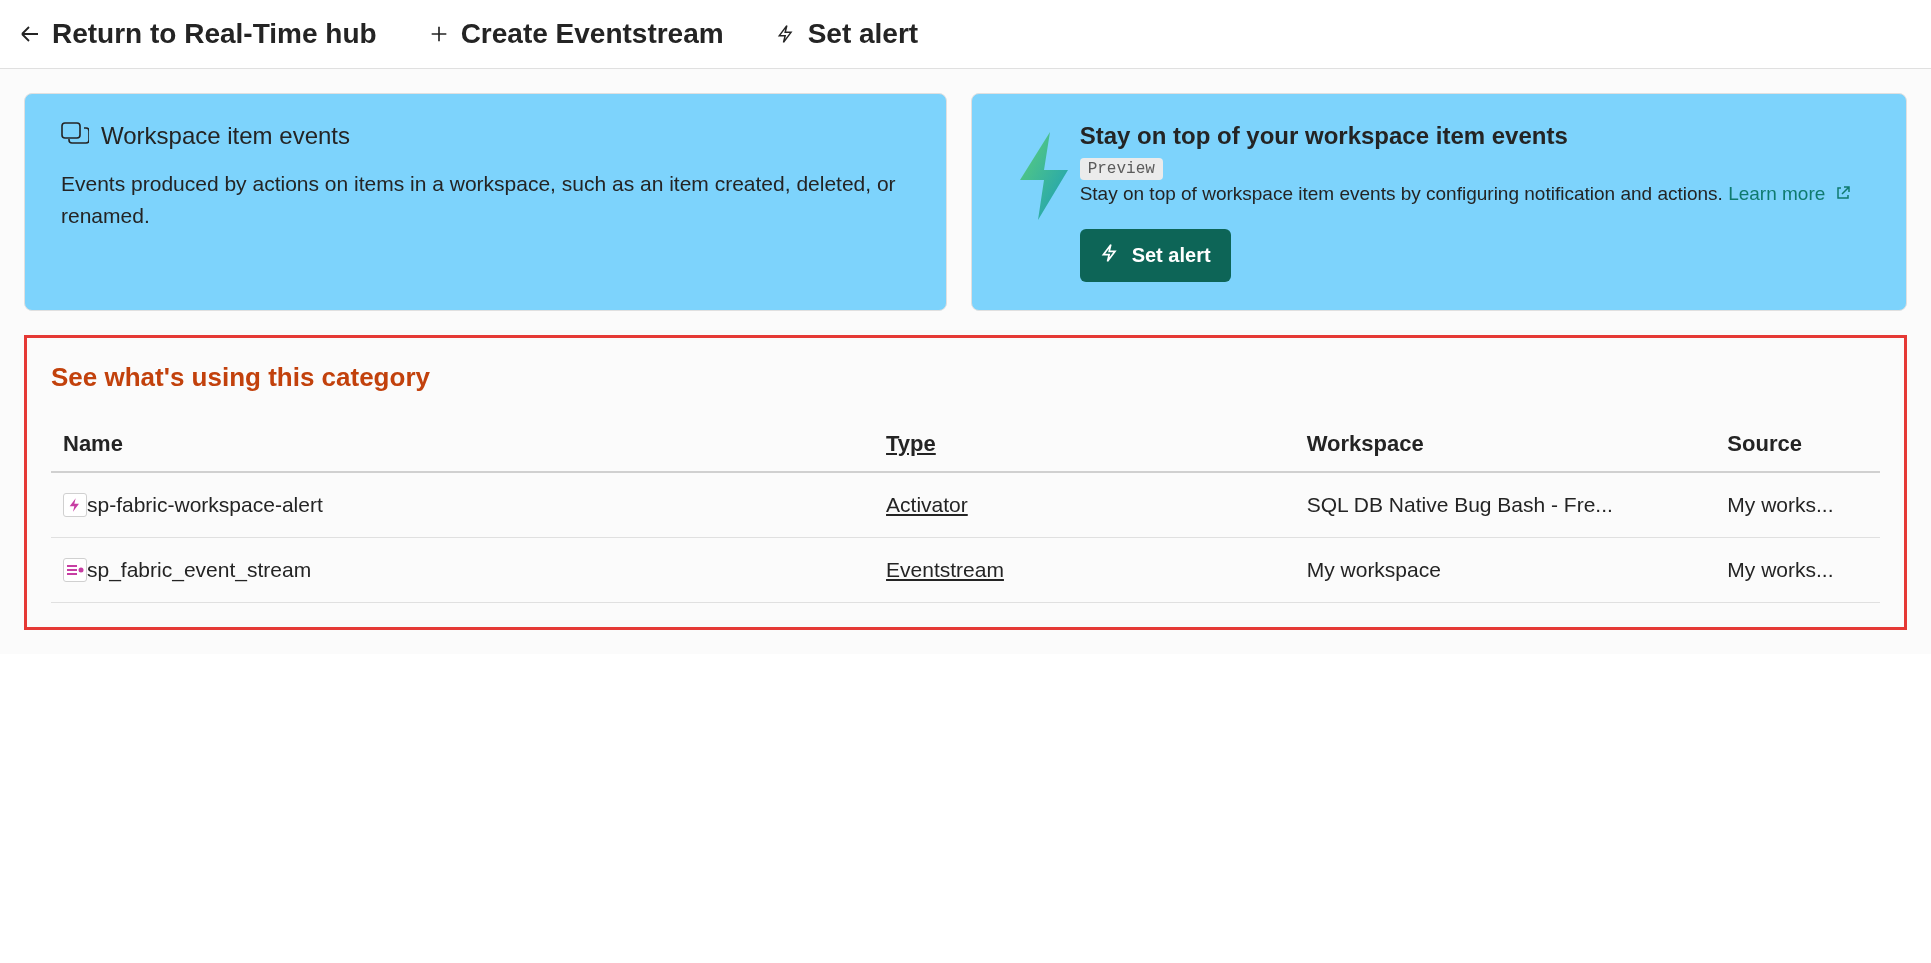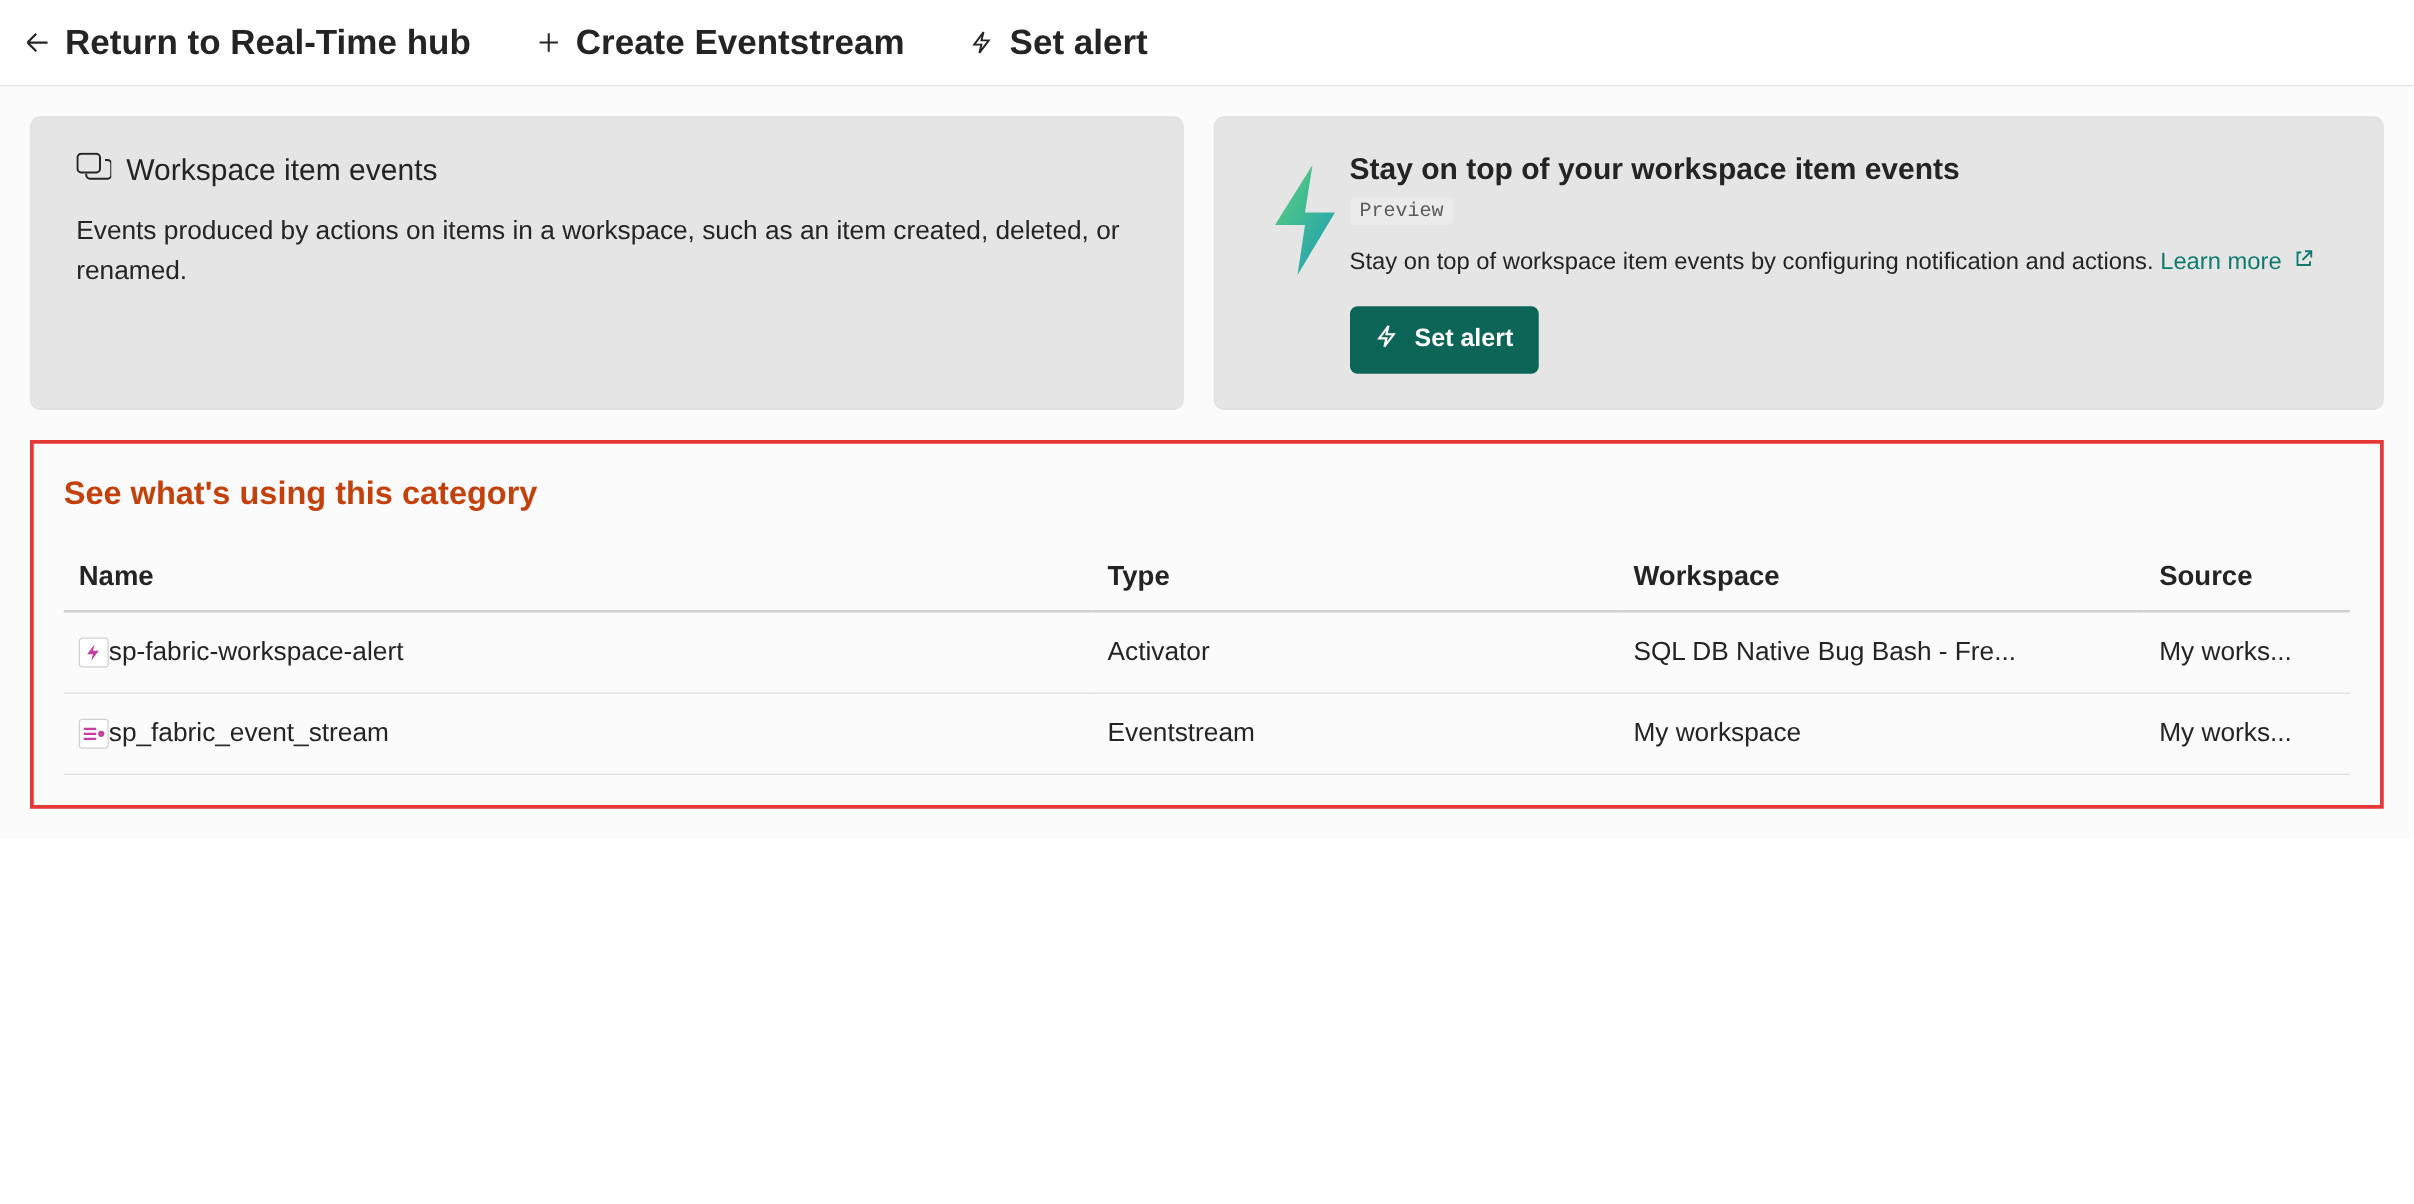--- a/index.html
+++ b/index.html
@@ -39,21 +39,21 @@
     .content {
       padding: 24px;
       background: #fbfbfb;
     }
     .cards {
       display: flex;
       gap: 24px;
       margin-bottom: 0;
     }
     .card {
-      background: #e5e5e5;
+      background: #7dd3fc;
       border: 1px solid #e0e0e0;
       border-radius: 8px;
       padding: 28px 36px;
       flex: 1;
     }
     .card-left {
       flex: 0 0 49%;
     }
     .card-right {
       flex: 1;
@@ -91,21 +91,21 @@
       margin-bottom: 8px;
     }
     .preview-badge {
       display: inline-block;
       background: #ebebeb;
       color: #5b5b5b;
       font-family: 'Consolas', 'Courier New', monospace;
       font-size: 16px;
       padding: 2px 8px;
       border-radius: 4px;
-      margin-bottom: 16px;
+      margin-bottom: 0;
     }
     .card-right-desc {
       font-size: 19px;
       color: #242424;
       line-height: 1.5;
       margin-bottom: 20px;
     }
     .learn-more-link {
       color: #0f7a6e;
       text-decoration: none;
@@ -156,21 +156,21 @@
     .table td {
       font-size: 21px;
       color: #242424;
       padding: 20px 12px;
       border-bottom: 1px solid #e0e0e0;
       white-space: nowrap;
       overflow: hidden;
       text-overflow: ellipsis;
     }
     .col-name { width: 45%; }
-    .col-type { width: 23%; }
+    .col-type { width: 23%; text-decoration: underline; }
     .col-workspace { width: 23%; max-width: 280px; }
     .col-source { width: 9%; max-width: 130px; }
     .name-cell {
       display: flex;
       align-items: flex-start;
     }
     .item-icon {
       width: 24px;
       height: 24px;
       flex-shrink: 0;

